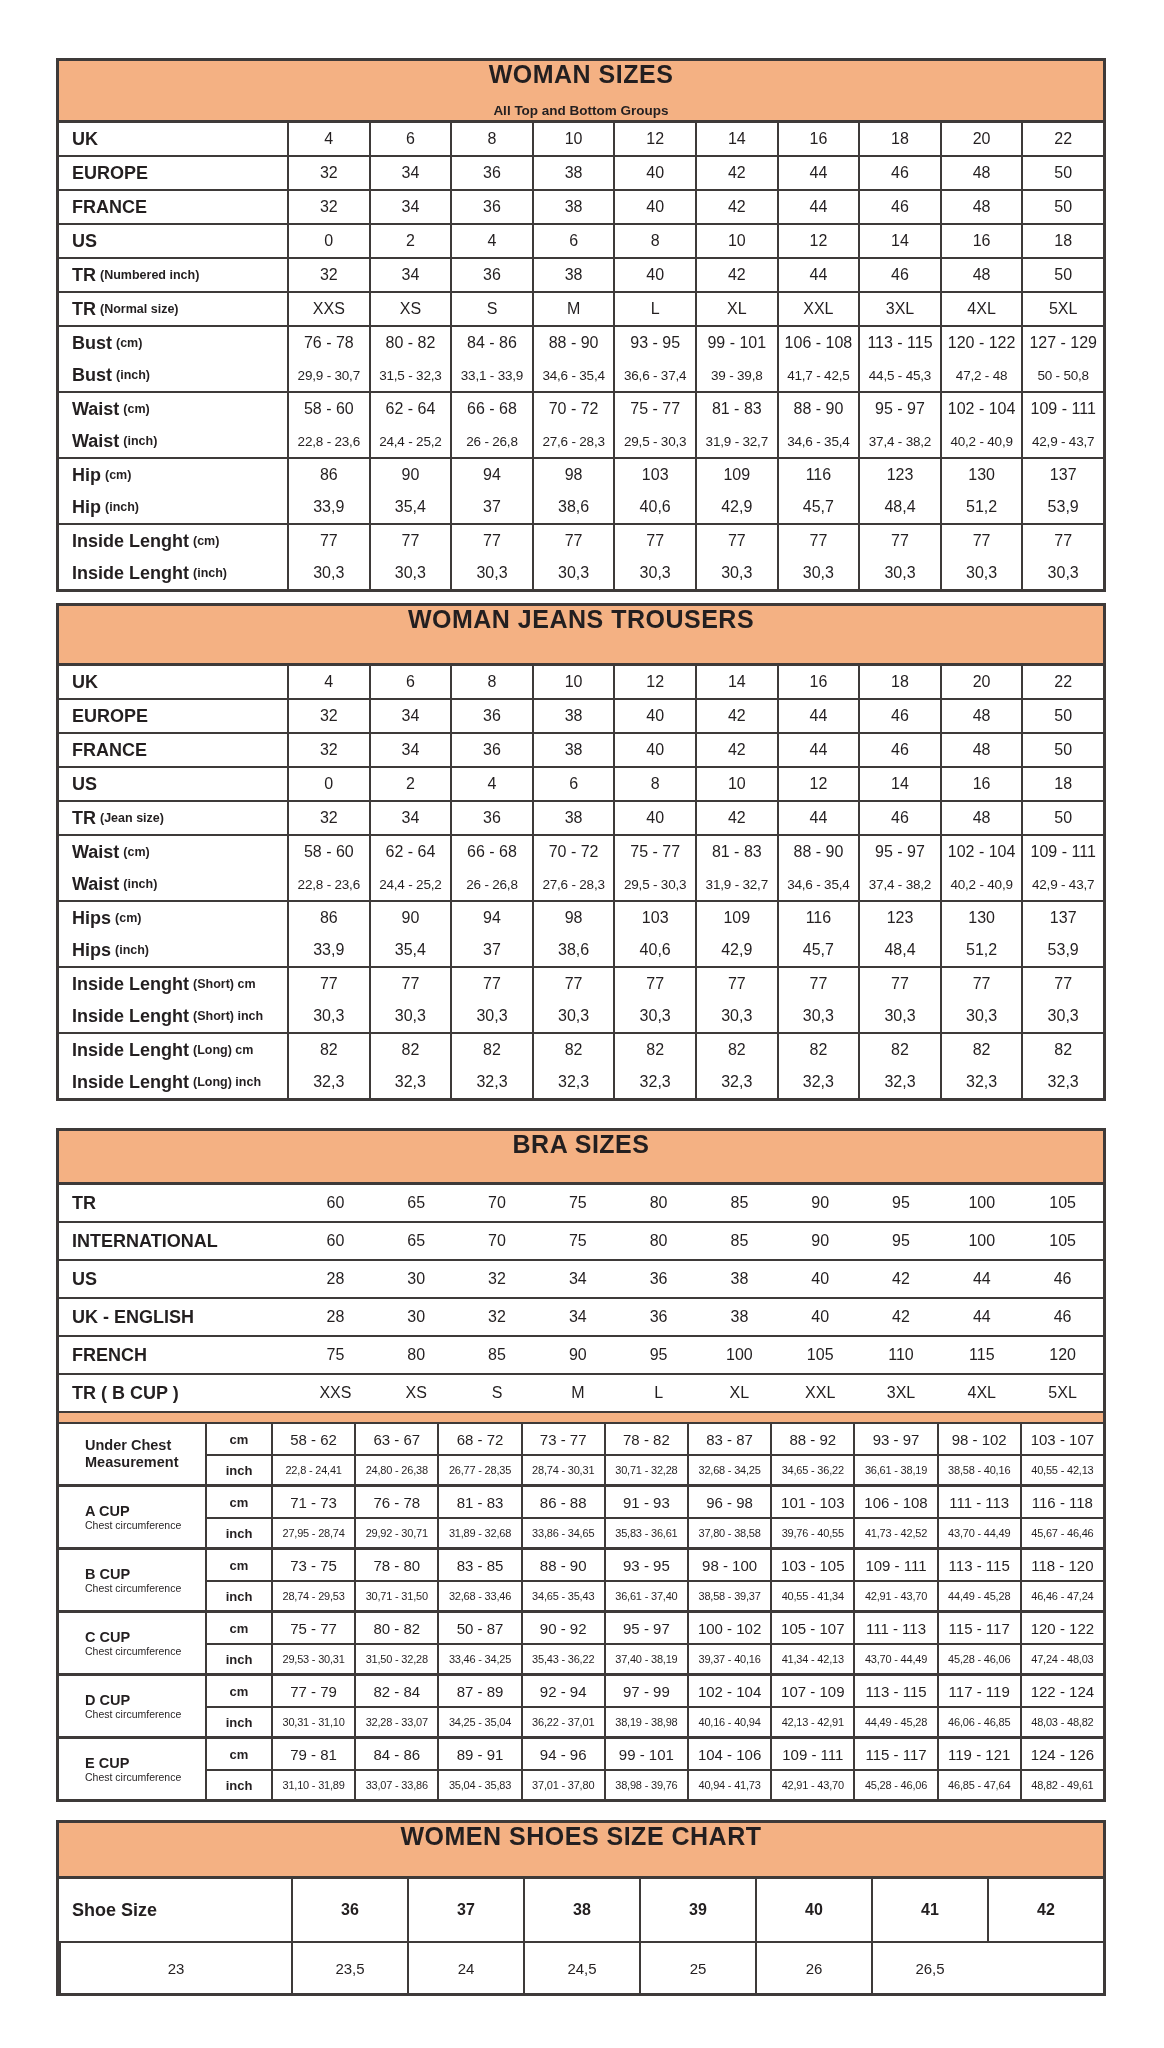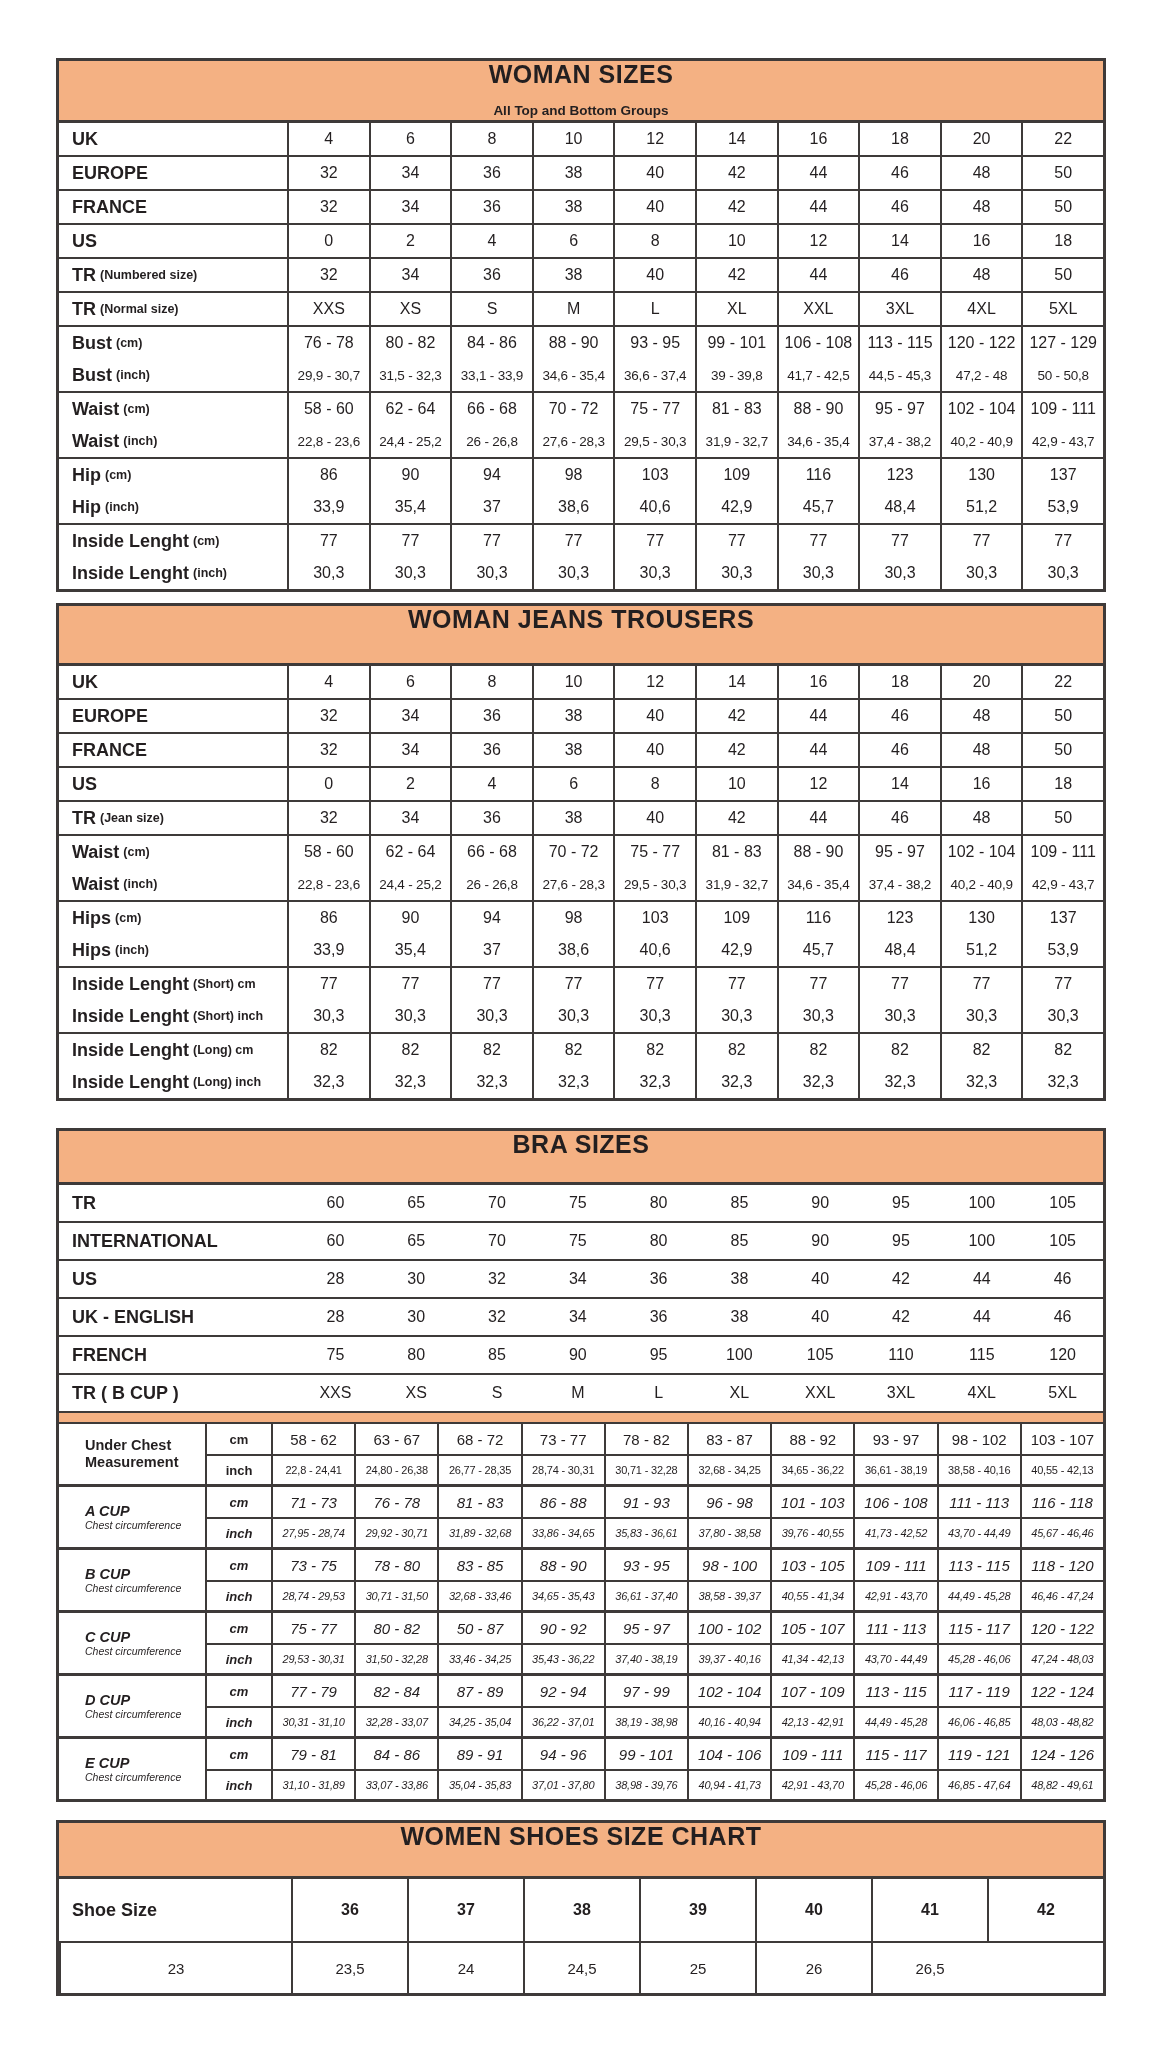--- a/index.html
+++ b/index.html
@@ -59,21 +59,21 @@
     height: 13px; background: var(--accent);
     border-top: 2px solid var(--bd); border-bottom: 2px solid var(--bd);
   }
 
   
   .cupgrp {
     display: grid;
     grid-template-columns: 146px 66px repeat(10, 1fr);
     grid-auto-rows: 30px;
   }
-  .cupgrp + .cupgrp { border-top: 3px solid var(--bd); font-style: italic; }
+  .cupgrp + .cupgrp { border-top: 3px solid var(--bd); }
   .cuplab {
     grid-row: 1 / span 2; grid-column: 1;
     display: flex; flex-direction: column; align-items: flex-start; justify-content: center;
     padding-left: 10px; line-height: 1.15; margin-left: 16px;
   }
   .cuplab .cup-name { font-size: 14.5px; font-weight: bold; }
   .cuplab .cup-sub { font-size: 10.5px; }
   .cupgrp .cell { border-left: 2px solid var(--bd); }
   .cupgrp .unit { font-size: 13px; font-weight: bold; }
   .cupgrp .val { font-size: 15px; }
@@ -154,21 +154,21 @@
           <div class="cell val">12</div>
           <div class="cell val">14</div>
           <div class="cell val">16</div>
           <div class="cell val">18</div>
         </div>
       </div>
       <div class="grp">
         <div class="row cols10">
           <div class="cell lab">
             <span class="lbl-main">TR</span>
-            <span class="lbl-note">(Numbered size)</span>
+            <span class="lbl-note">(Numbered inch)</span>
           </div>
           <div class="cell val">32</div>
           <div class="cell val">34</div>
           <div class="cell val">36</div>
           <div class="cell val">38</div>
           <div class="cell val">40</div>
           <div class="cell val">42</div>
           <div class="cell val">44</div>
           <div class="cell val">46</div>
           <div class="cell val">48</div>

